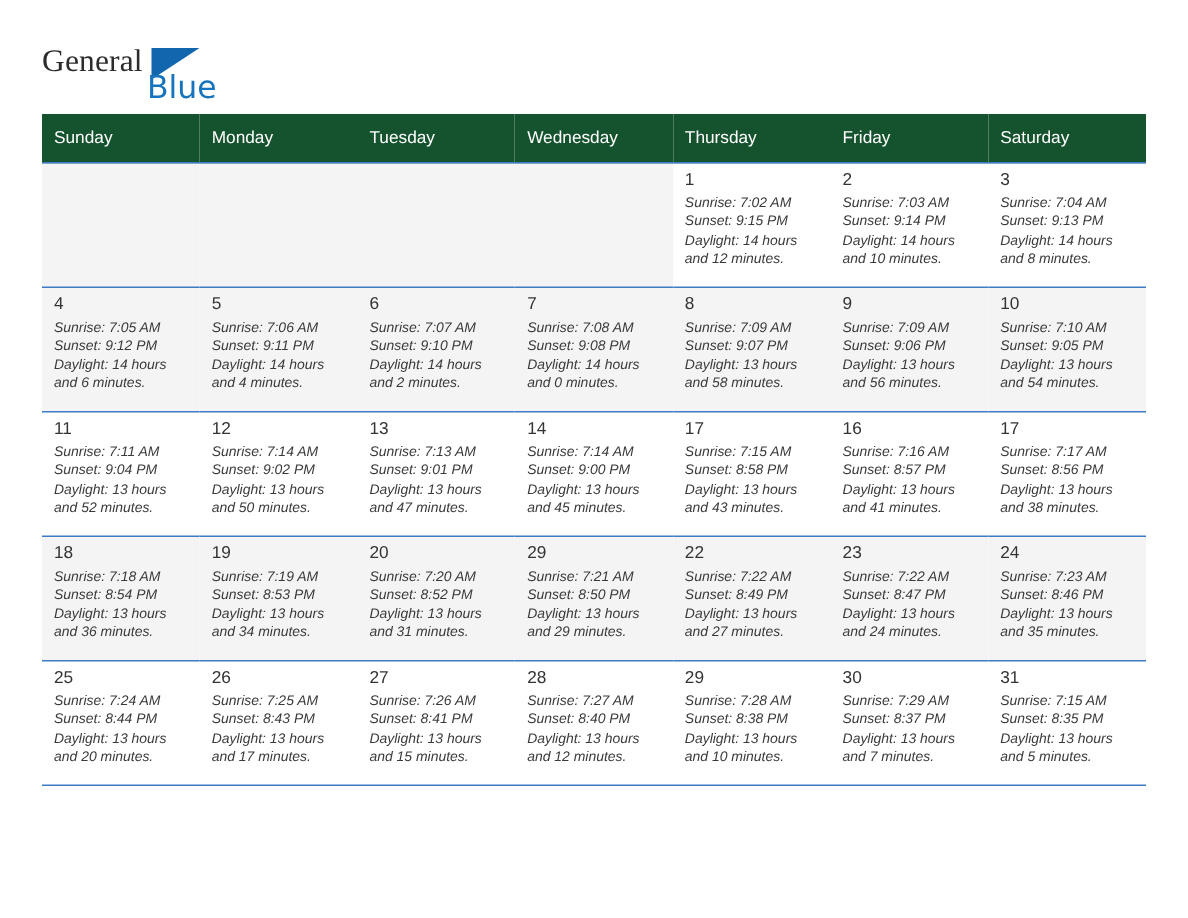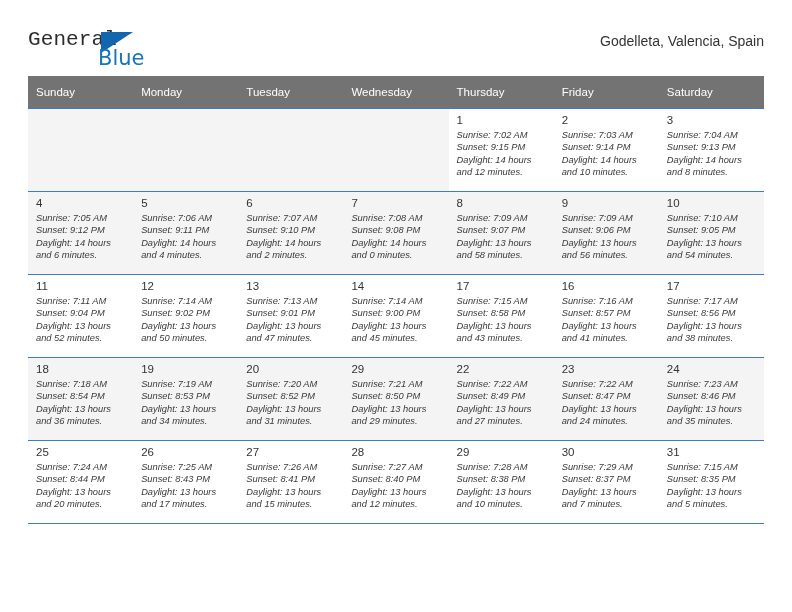--- a/index.html
+++ b/index.html
@@ -37,21 +37,21 @@
     height: 48px;
     flex: 0 0 auto;
   }
   .logo-general {
     position: absolute;
     left: 0;
     top: 2px;
     font-size: 21px;
     letter-spacing: .1px;
     color: #2c2c2c;
-    font-family: Liberation Mono, monospace;
+    font-family: Liberation Serif, serif;
   }
   .logo-blue {
     position: absolute;
     left: 30px;
     top: 20px;
     font-size: 21px;
     color: #1673bd;
     font-family: "DejaVu Sans", sans-serif;
     margin-left: 40px;
   }
@@ -84,21 +84,21 @@
   }
 
   
   .calendar {
     margin-top: 4px;
     width: 736px;
     border-collapse: collapse;
     table-layout: fixed;
   }
   .calendar th {
-    background: #737373;
+    background: #14532d;
     color: #ffffff;
     font-size: 11.5px;
     font-weight: normal;
     text-align: left;
     padding: 6px 0 6px 8px;
     height: 20px;
     border: none;
   }
   .calendar td {
     vertical-align: top;
@@ -145,21 +145,20 @@
 
   <div class="top">
 
     <div class="logo">
       <span class="logo-general">General</span>
       <span class="logo-triangle"></span>
       <span class="logo-blue">Blue</span>
     </div>
 
     <div class="titles">
-      <div class="cal-subtitle">Godelleta, Valencia, Spain</div>
     </div>
 
   </div>
 
   <table class="calendar">
     <thead>
       <tr>
         <th>Sunday</th>
         <th>Monday</th>
         <th>Tuesday</th>

